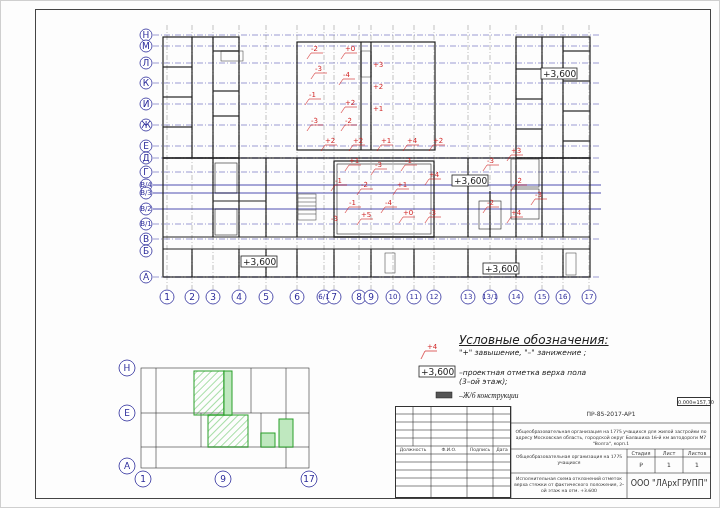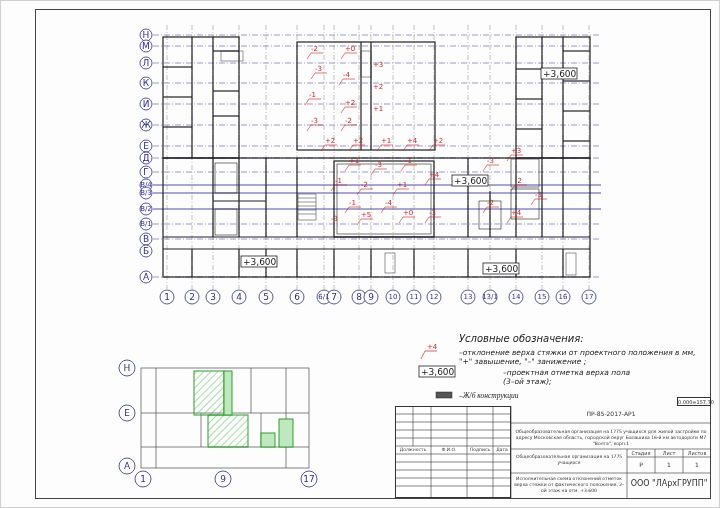--- a/index.html
+++ b/index.html
@@ -4,21 +4,21 @@
 <style>
   html,body{margin:0;padding:0;background:#f4f4f4;}
   body{width:720px;height:508px;position:relative;overflow:hidden;font-family:"DejaVu Sans",sans-serif;}
   #sheet{position:absolute;left:0;top:0;width:720px;height:508px;background:#fdfdfd;border:1px solid #cfcfcf;box-sizing:border-box;}
   #frame{position:absolute;left:34px;top:8px;width:676px;height:490px;border:1px solid #444;box-sizing:border-box;}
   svg{position:absolute;left:0;top:0;}
   .axis-lbl{font-family:"DejaVu Sans",sans-serif;font-size:9px;fill:#2a2a9a;text-anchor:middle;dominant-baseline:central;}
   .axis-lbl-s{font-family:"DejaVu Sans",sans-serif;font-size:7px;fill:#2a2a9a;text-anchor:middle;dominant-baseline:central;}
   .dev{font-family:"DejaVu Sans",sans-serif;font-size:7px;fill:#d02020;}
   .elev{font-family:"DejaVu Sans",sans-serif;font-size:9px;fill:#222;}
-  .legend-title{position:absolute;left:458px;top:332px;font-size:10px;font-style:italic;color:#222;}
+  .legend-title{position:absolute;left:458px;top:332px;font-size:12px;font-style:italic;text-decoration:underline;color:#222;}
   .legend-row{position:absolute;font-size:7.5px;font-style:italic;color:#222;line-height:9px;}
   .schema-title{position:absolute;left:160px;top:344px;font-size:11px;font-style:italic;color:#222;letter-spacing:0.5px;}
   .tb{position:absolute;border:1px solid #333;box-sizing:border-box;background:#fff;}
   .tbt{position:absolute;font-size:4.5px;color:#333;text-align:center;line-height:6px;}
   .coord-badge{position:absolute;left:676px;top:396px;width:34px;height:9px;border:1px solid #333;font-size:5px;text-align:center;line-height:9px;color:#222;background:#fff;box-sizing:border-box;}
 </style>
 </head>
 <body>
 
 <div id="sheet">
@@ -356,24 +356,23 @@
       <text class="axis-lbl" x="126" y="412">Е</text>
       <text class="axis-lbl" x="126" y="465">А</text>
       <text class="axis-lbl" x="142" y="478">1</text>
       <text class="axis-lbl" x="222" y="478">9</text>
       <text class="axis-lbl" x="308" y="478">17</text>
     </g>
   </svg>
 
   <div class="legend-title">Условные обозначения:</div>
   <div class="legend-row" style="left:458px;top:347px;">
-    <div>–отклонение верха стяжки от проектного положения в мм,</div>
     <div>"+" завышение, "–" занижение ;</div>
   </div>
-  <div class="legend-row" style="left:458px;top:367px;margin-left:44px;">
+  <div class="legend-row" style="left:458px;top:367px;">
     <div>–проектная отметка верха пола</div>
     <div>(3–ой этаж);</div>
   </div>
   <div class="legend-row" style="left:458px;top:390px;font-family:Liberation Serif, serif;">
     <div>–Ж/б конструкции</div>
   </div>
 
   <div class="coord-badge">0.000=157,70</div>
 
   <div>

